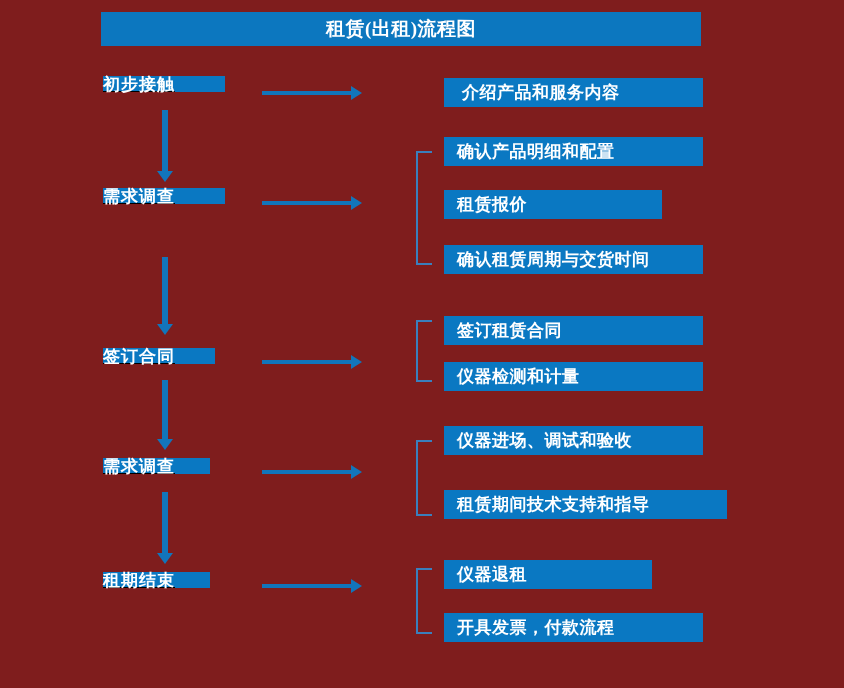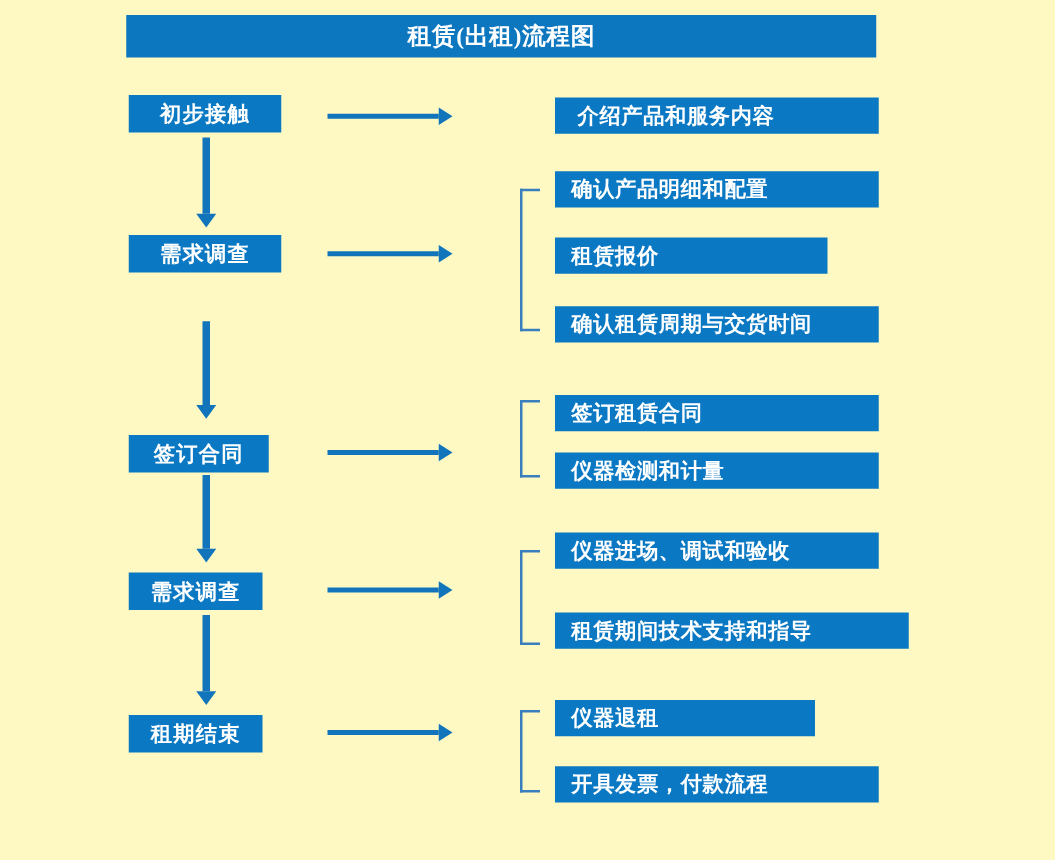--- a/index.html
+++ b/index.html
@@ -7,21 +7,21 @@
     padding: 0;
     background: #ffffff;
   }
   body {
     font-family: "Liberation Serif", "DejaVu Serif", serif;
   }
   #canvas {
     position: relative;
     width: 844px;
     height: 688px;
-    background: #fef9c3;
+    background: #7f1d1d;
     overflow: hidden;
   }
 
   
   .title-bar {
     position: absolute;
     left: 101px;
     top: 12px;
     width: 600px;
     height: 34px;
@@ -46,22 +46,23 @@
     align-items: center;
     box-sizing: border-box;
   }
   .box .box-text {
     color: #ffffff;
     font-weight: bold;
     font-size: 17px;
     white-space: nowrap;
   }
   .box.left-box {
-    justify-content: center;
-    height: 30px;
+    justify-content: flex-start;
+    height: 16px;
+    text-decoration: underline;
   }
   .box.left-box .box-text {
     font-size: 17px;
     letter-spacing: 1px;
   }
   .box.right-box {
     justify-content: flex-start;
     height: 29px;
     padding-left: 13px;
   }

